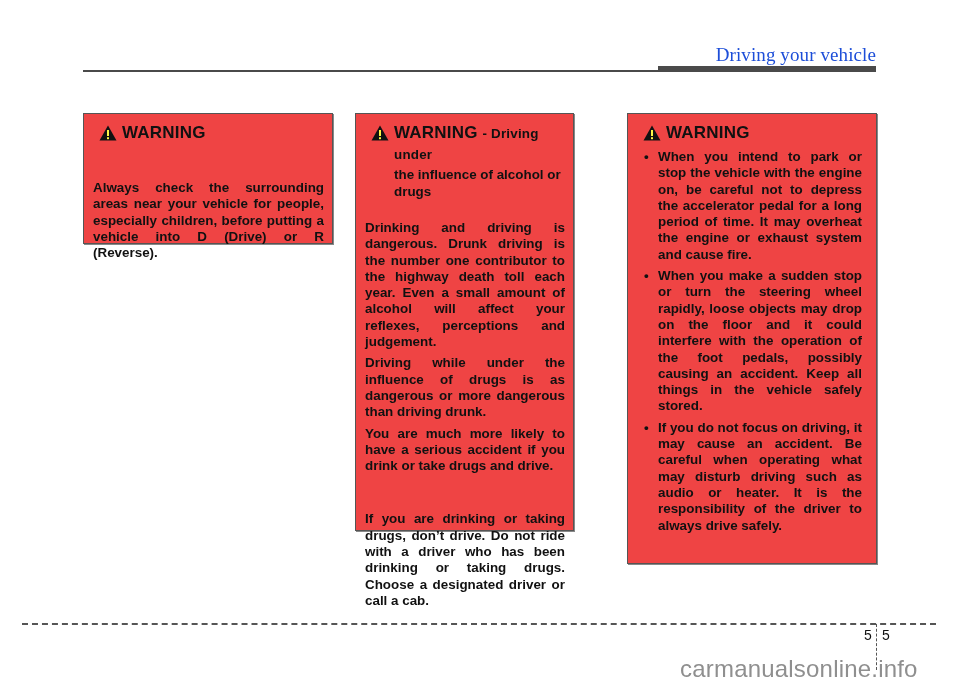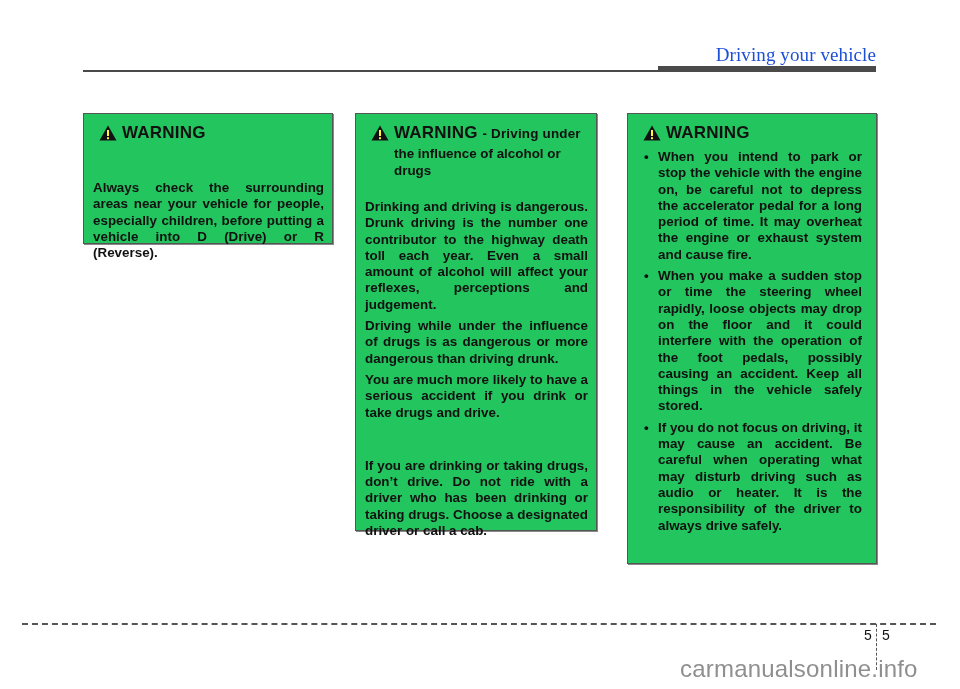--- a/index.html
+++ b/index.html
@@ -34,32 +34,32 @@
     .header-line-thick {
       position: absolute;
       left: 658px;
       top: 66px;
       width: 218px;
       height: 6px;
       background: #4a4a4a;
     }
     .warning-box {
       position: absolute;
-      background: #22c55e;
+      background: #ef4444;
       border: 1px solid #555555;
       box-shadow: 1px 1px 0 #888888;
       box-sizing: border-box;
       padding: 9px 8px 8px 9px;
       color: #111111;
       font-weight: bold;
       font-size: 13.4px;
       line-height: 16.3px;
     }
     .box1 { left: 83px; top: 113px; width: 250px; height: 131px; }
-    .box2 { left: 355px; top: 113px; width: 242px; height: 418px; }
+    .box2 { left: 355px; top: 113px; width: 219px; height: 418px; }
     .box3 { left: 627px; top: 113px; width: 250px; height: 451px; }
 
     .warn-head {
       display: flex;
       align-items: flex-start;
       margin-bottom: 3px;
     }
     .warn-icon {
       width: 18px;
       height: 16px;
@@ -181,21 +181,21 @@
   <div class="warn-head">
     <svg class="warn-icon" viewBox="0 0 18 16">
       <polygon points="9,0.5 17.5,15.5 0.5,15.5" fill="#111"></polygon>
       <rect x="8" y="5" width="2" height="6" fill="#fff546"></rect>
       <rect x="8" y="12.2" width="2" height="2" fill="#fff546"></rect>
     </svg>
     <span class="warn-title">WARNING</span>
   </div>
   <ul class="bullet-list">
     <li class="bullet-item">When you intend to park or stop the vehicle with the engine on, be careful not to depress the accelerator pedal for a long period of time. It may overheat the engine or exhaust system and cause fire.</li>
-    <li class="bullet-item">When you make a sudden stop or time the steering wheel rapidly, loose objects may drop on the floor and it could interfere with the operation of the foot pedals, possibly causing an accident. Keep all things in the vehicle safely stored.</li>
+    <li class="bullet-item">When you make a sudden stop or turn the steering wheel rapidly, loose objects may drop on the floor and it could interfere with the operation of the foot pedals, possibly causing an accident. Keep all things in the vehicle safely stored.</li>
     <li class="bullet-item">If you do not focus on driving, it may cause an accident. Be careful when operating what may disturb driving such as audio or heater. It is the responsibility of the driver to always drive safely.</li>
   </ul>
 </div>
 
 <div class="footer-dash"></div>
 <div class="footer-vdash"></div>
 <span class="page-num page-left">5</span>
 <span class="page-num page-right">5</span>
 <div class="watermark">carmanualsonline.info</div>
 

